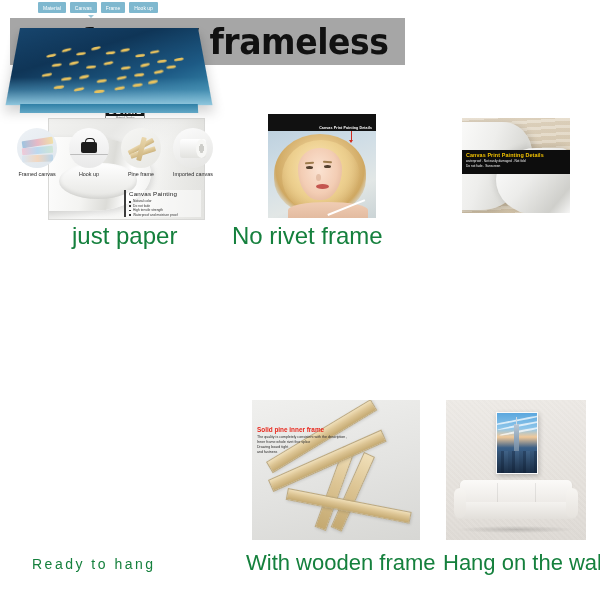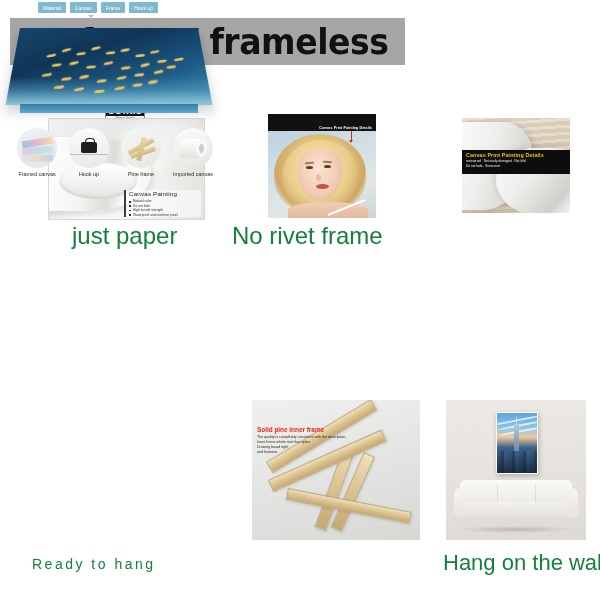--- a/index.html
+++ b/index.html
@@ -498,15 +498,16 @@
     <div class="sofa">
       <div class="back"></div>
       <div class="seat"></div>
       <div class="armL"></div>
       <div class="armR"></div>
       <div class="shadow"></div>
     </div>
   </div>
 
   <div class="caption" id="cap-ready">Ready to hang</div>
+  <div class="caption" id="cap-with-wooden">With wooden frame</div>
   <div class="caption" id="cap-hang-wall">Hang on the wall</div>
 
 </div>
 
 </body></html>

